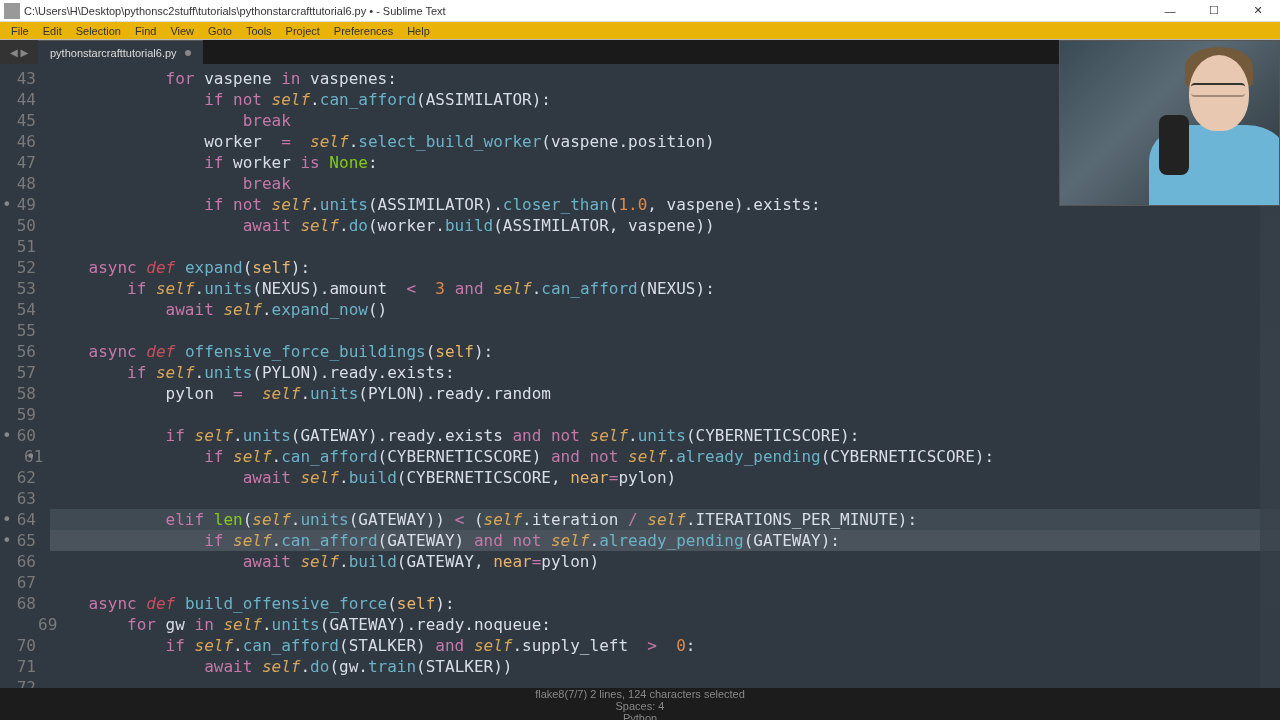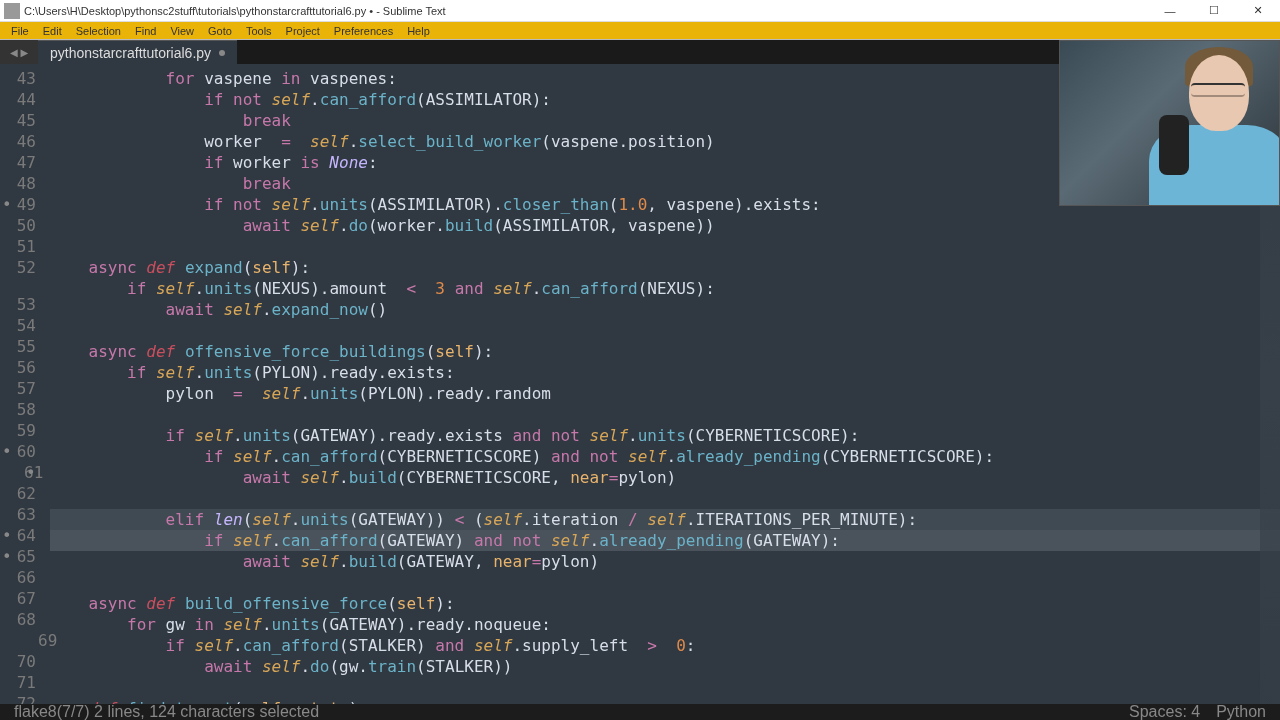--- a/index.html
+++ b/index.html
@@ -6,42 +6,42 @@
 body { width:1280px; height:720px; font-family:"Segoe UI",Arial,sans-serif; font-size:12px; background:#1e1e1e; overflow:hidden; position:relative; }
 .titlebar { height:22px; background:#fff; display:flex; align-items:center; border-bottom:1px solid #ddd; }
 .titlebar .app-icon { width:16px; height:16px; margin:0 4px; background:#999; }
 .titlebar .title { font-size:11px; color:#333; }
 .titlebar .win-controls { margin-left:auto; display:flex; }
 .titlebar .win-controls div { width:44px; height:22px; display:flex; align-items:center; justify-content:center; font-size:11px; color:#333; }
 .menubar { height:18px; background:#eab308; display:flex; align-items:center; padding:0 4px; border-bottom:1px solid #bbb; }
 .menubar .mitem { font-size:11px; color:#333; padding:1px 7px; }
 .tabrow { height:24px; background:#1a1a1a; display:flex; align-items:stretch; }
 .tabs-nav { width:38px; background:#333; display:flex; align-items:center; justify-content:center; color:#888; font-size:10px; }
-.tab { background:#2d2d2d; color:#bbb; font-size:14px; padding:4px 12px; display:flex; align-items:center; border-top:1px solid #555;text-align:right; }
+.tab { background:#2d2d2d; color:#bbb; font-size:11px; padding:4px 12px; display:flex; align-items:center; border-top:1px solid #555;text-align:right; }
 .tab.active { background:#303841; color:#ddd; }
 .tab .dot { width:6px; height:6px; border-radius:50%; background:#888; margin-left:8px; }
 .editor { position:relative; height:640px; background:#303841; display:flex; font-family:Consolas,monospace; font-size:16px; line-height:21px; overflow:hidden; }
 .gutter { width:44px; text-align:right; padding:4px 8px 0 0; color:#7a7a7a; user-select:none; background:#303841; }
 .gutter .ln { height:21px; }
 .gutter .mod::before { content:"•"; position:absolute; left:2px; color:#888; }
 .code { flex:1; padding:4px 0 0 6px; white-space:pre; color:#d8dee9; position:relative; }
 .line { height:21px; position:relative; }
 .line.sel { background:#404a53; }
 .line.selcur { background:#4a535c; }
 .kw { color:#c678aa; }
 .kw2 { color:#c94e5e; font-style:italic; }
 .fn { color:#6bb3c9; }
 .self { color:#d8a657; font-style:italic; }
 .arg  { color:#e8b36c; }
 .num  { color:#e08a4a; }
 .op   { color:#c678aa; }
 .punct{ color:#d8dee9; }
-.builtin { color:#c4b5fd;font-style:italic; }
+.builtin { color:#84cc16; }
 .const { color:#d8dee9; }
-.statusbar { position:absolute; bottom:0; left:0; right:0; height:16px; background:#1c1c1c; color:#888; font-size:16px; display:flex; align-items:center; padding:0 6px; }
+.statusbar { position:absolute; bottom:0; left:0; right:0; height:32px; background:#1c1c1c; color:#888; font-size:11px; display:flex; align-items:center; padding:0 6px;flex-direction:column; }
 .statusbar .sp { flex:1; }
 .statusbar span { padding:0 8px; }
 .minimap { position:absolute; top:64px; right:0; width:20px; height:640px; background:linear-gradient(#353d46 0%,#3a424b 50%,#353d46 100%); opacity:0.7; }
 .webcam { position:absolute; top:40px; right:0; width:221px; height:166px; background:linear-gradient(135deg,#3a4a54 0%,#5a6a74 40%,#2a3238 100%); border:1px solid #555; z-index:10; overflow:hidden; }
 .webcam .person { position:absolute; right:-10px; bottom:-30px; width:160px; height:200px; }
 .webcam .head { position:absolute; top:20px; left:60px; width:60px; height:76px; background:#e8c8b0; border-radius:50% 50% 45% 45%; }
 .webcam .hair { position:absolute; top:12px; left:56px; width:68px; height:40px; background:#735a3a; border-radius:50% 50% 10% 10%; }
 .webcam .glasses { position:absolute; top:48px; left:62px; width:54px; height:14px; border-top:2px solid #333; border-bottom:2px solid rgba(0,0,0,0.3); border-radius:4px; }
 .webcam .body { position:absolute; top:90px; left:20px; width:140px; height:120px; background:#6db5d6; border-radius:30% 30% 0 0; }
 .webcam .mic { position:absolute; top:80px; left:30px; width:30px; height:60px; background:#222; border-radius:8px; }
@@ -85,21 +85,21 @@
       <div class="ln" style="position: relative;">43</div>
       <div class="ln" style="position: relative;">44</div>
       <div class="ln" style="position: relative;">45</div>
       <div class="ln" style="position: relative;">46</div>
       <div class="ln" style="position: relative;">47</div>
       <div class="ln" style="position: relative;">48</div>
       <div class="ln mod" style="position: relative;">49</div>
       <div class="ln" style="position: relative;">50</div>
       <div class="ln" style="position: relative;">51</div>
       <div class="ln" style="position: relative;">52</div>
-      <div class="ln" style="position: relative; margin-top: 16px;">53</div>
+      <div class="ln" style="position: relative;">53</div>
       <div class="ln" style="position: relative;">54</div>
       <div class="ln" style="position: relative;">55</div>
       <div class="ln" style="position: relative;">56</div>
       <div class="ln" style="position: relative;">57</div>
       <div class="ln" style="position: relative;">58</div>
       <div class="ln" style="position: relative;">59</div>
       <div class="ln mod" style="position: relative;">60</div>
       <div class="ln mod" style="position: relative; margin-left: 24px;">61</div>
       <div class="ln" style="position: relative;">62</div>
       <div class="ln" style="position: relative;">63</div>

